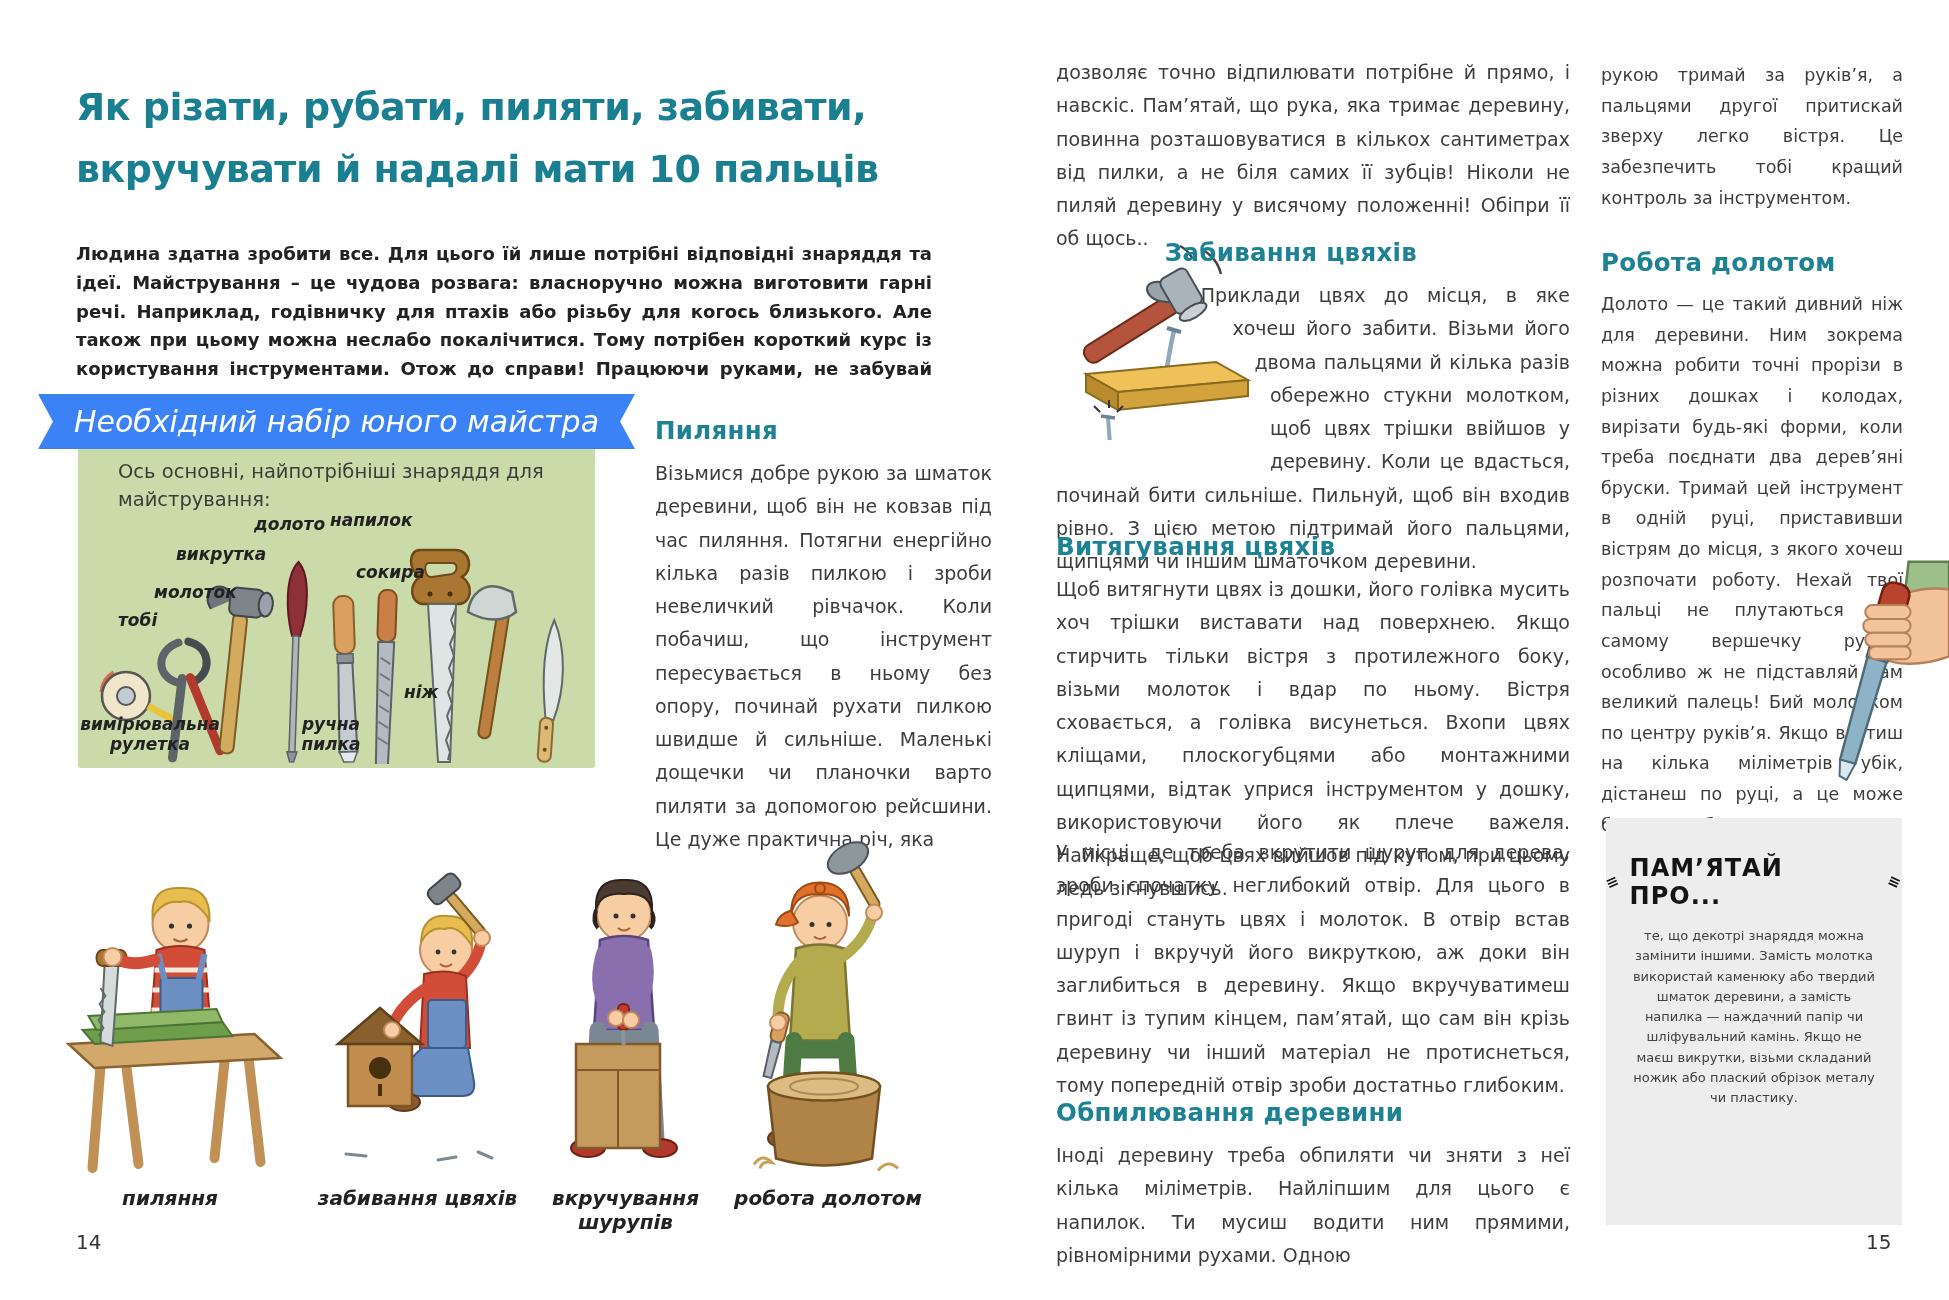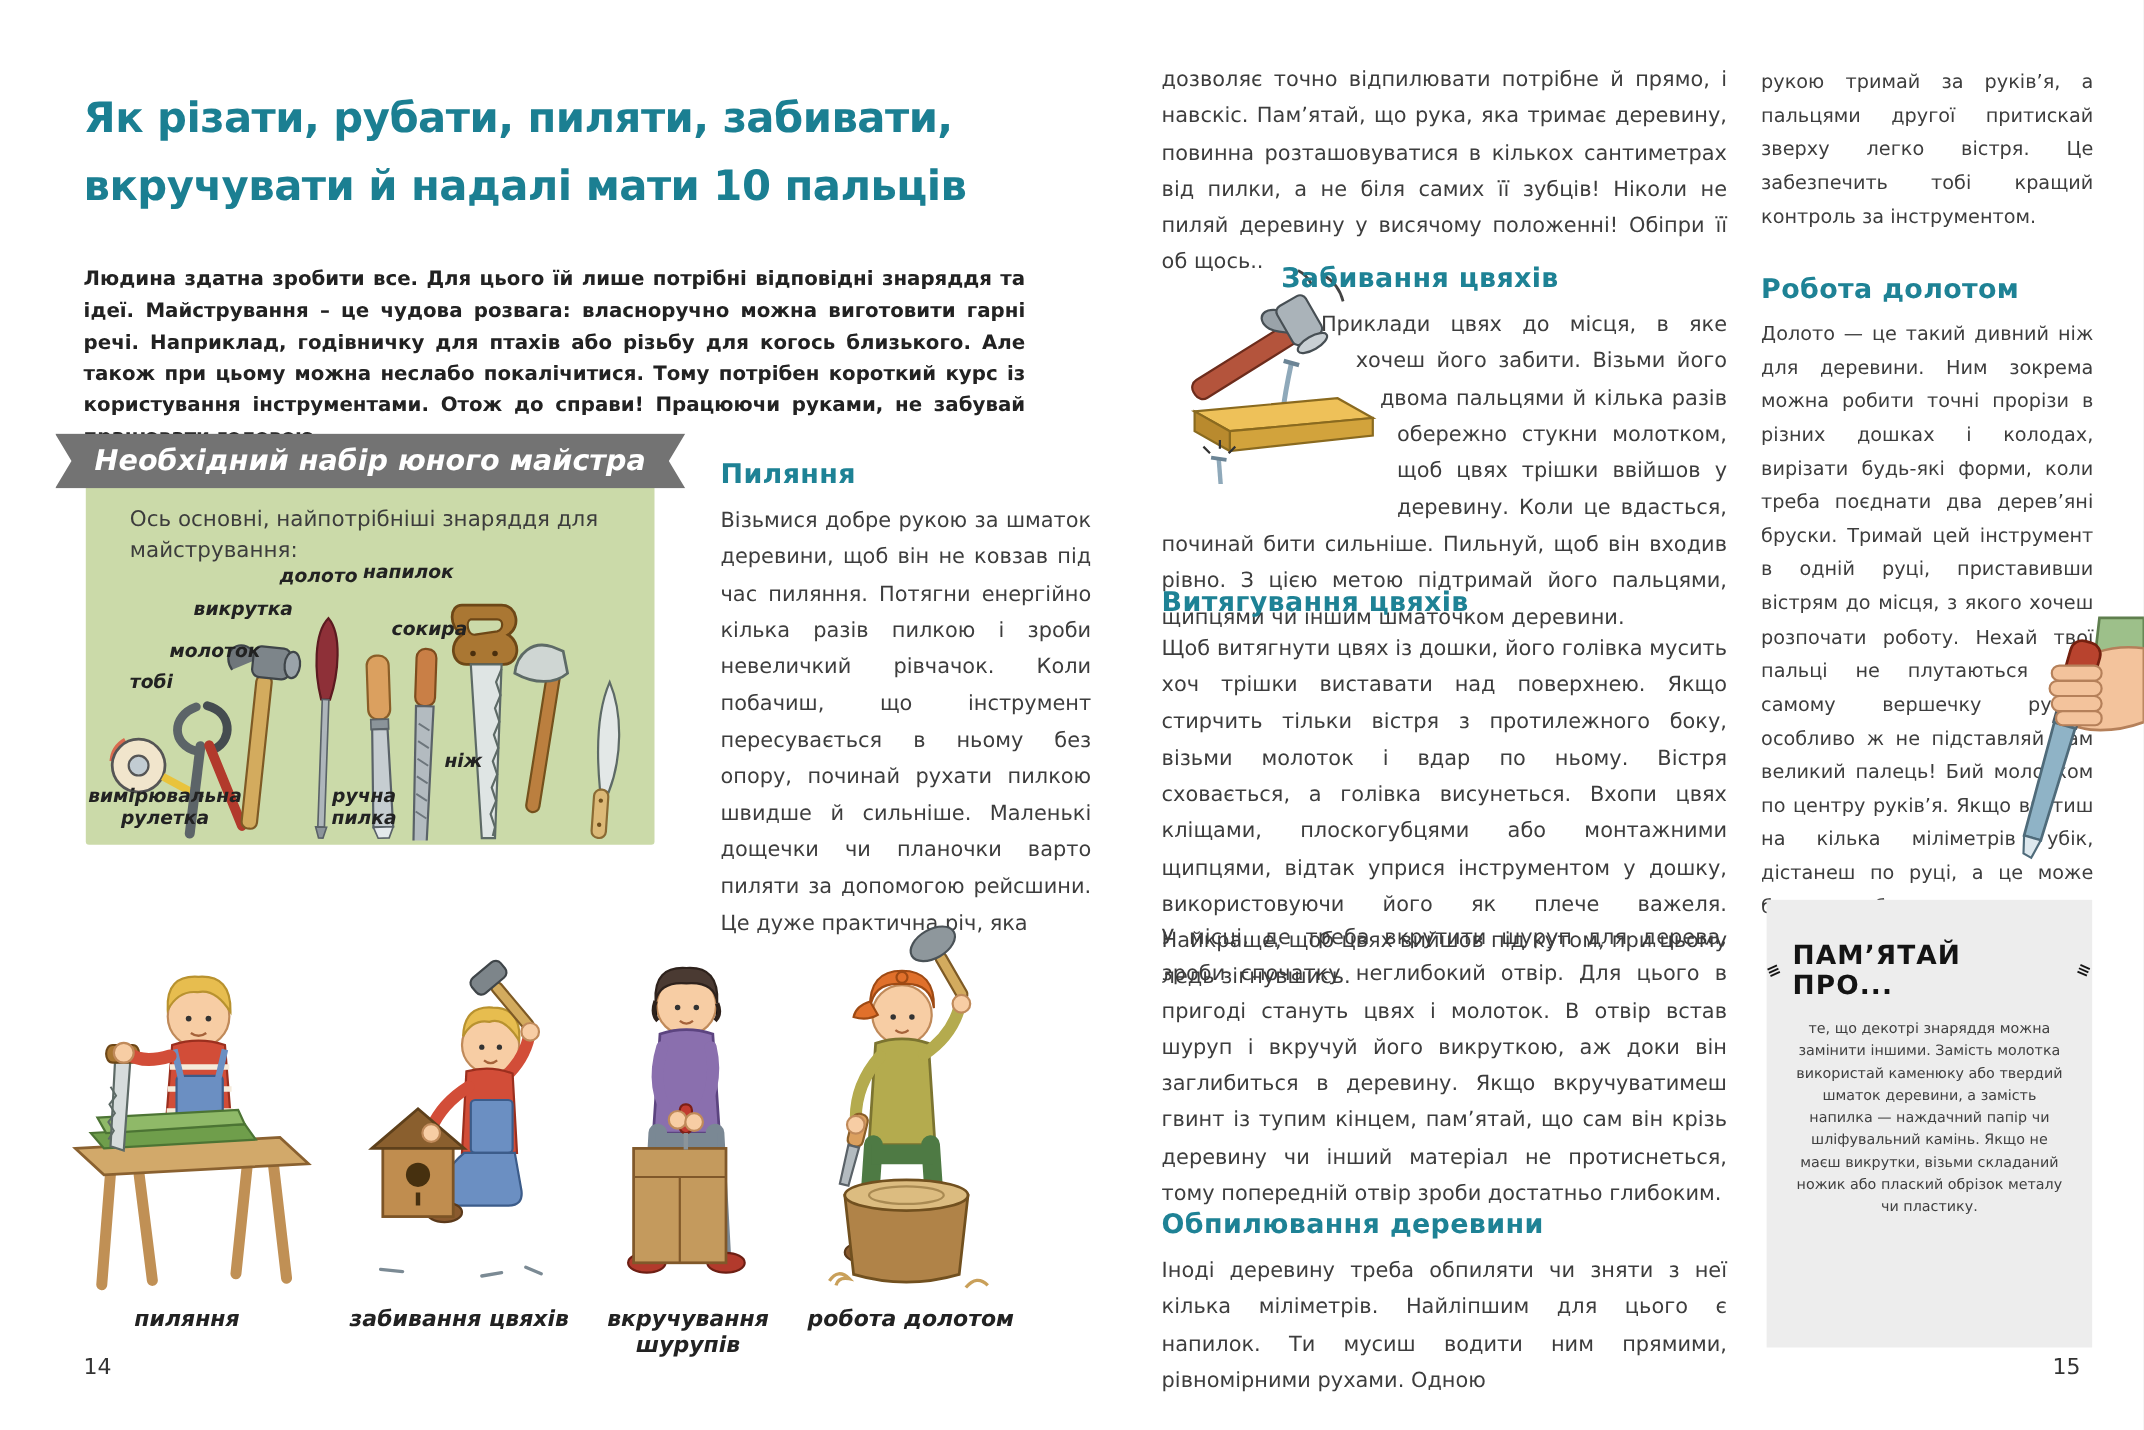--- a/index.html
+++ b/index.html
@@ -19,21 +19,21 @@
     color:#1e8295;font-weight:bold;font-size:24.5px;letter-spacing:.3px;margin:0 0 12px 0;
   }
   .body-t{
     font-size:19px;line-height:1.75;color:#3d3d3d;text-align:justify;margin:0;
   }
   .body-sm{font-size:17.5px;line-height:1.75;}
   
   .toolkit{background:#cbdaa9;border-radius:3px;}
   .banner{
     position:absolute;left:50%;top:-20px;transform:translateX(-50%);
-    background:#737373;color:#fff;font-style:italic;font-weight:bold;font-size:26px;
+    background:#3b82f6;color:#fff;font-style:italic;font-weight:normal;font-size:30px;
     padding:10px 36px;white-space:nowrap;
     clip-path:polygon(0 0,100% 0,calc(100% - 15px) 50%,100% 100%,0 100%,15px 50%);
   }
   .toolkit-sub{
     margin-top:44px;padding:0 40px;font-size:19.5px;line-height:1.45;color:#3c3c3c;
   }
   .tool-label{
     position:absolute;font-style:italic;font-weight:bold;font-size:17px;color:#222;
     text-align:center;line-height:1.2;
   }

